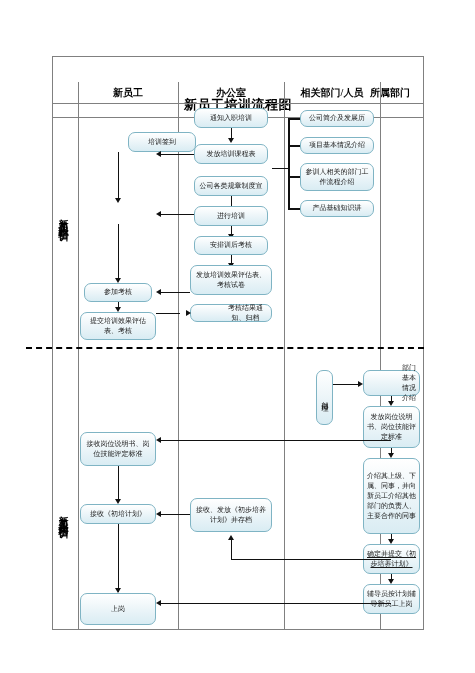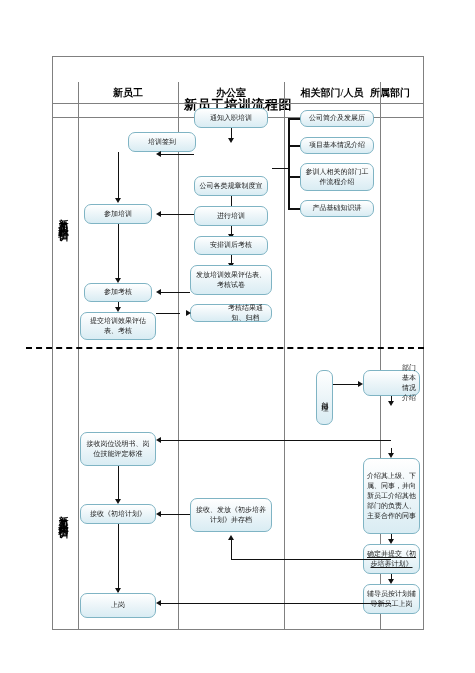--- a/index.html
+++ b/index.html
@@ -174,20 +174,21 @@
 
   <div class="phase-label" style="left:52px; top:130px; height:175px;">新员工入职培训</div>
   <div class="phase-label" style="left:52px; top:425px; height:180px;">新员工在岗培训</div>
 
   <div class="phase-divider" style="top:347px;"></div>
 
   <div class="node" style="left:194px; top:108px; width:74px; height:20px;">通知入职培训</div>
   <div class="conn v" style="left:231px; top:128px; height:12px;"></div>
   <div class="arrow down" style="left:227.5px; top:138px;"></div>
 
+  <div class="node" style="left:194px; top:144px; width:74px; height:20px;">发放培训课程表</div>
 
   <div class="node" style="left:194px; top:176px; width:74px; height:20px;">公司各类规章制度宣</div>
   <div class="conn v" style="left:231px; top:196px; height:12px;"></div>
   <div class="arrow down" style="left:227.5px; top:206px;"></div>
 
   <div class="node" style="left:194px; top:206px; width:74px; height:20px;">进行培训</div>
   <div class="conn v" style="left:231px; top:226px; height:10px;"></div>
   <div class="arrow down" style="left:227.5px; top:234px;"></div>
 
   <div class="node" style="left:194px; top:236px; width:74px; height:19px;">安排训后考核</div>
@@ -195,21 +196,20 @@
   <div class="arrow down" style="left:227.5px; top:263px;"></div>
 
   <div class="node" style="left:190px; top:265px; width:82px; height:30px;">发放培训效果评估表、考核试卷</div>
 
   <div class="node" style="left:190px; top:304px; width:82px; height:18px;padding-left:32px;">考核结果通知、归档</div>
 
   <div class="node" style="left:84px; top:132px; width:68px; height:20px;margin-left:44px;">培训签到</div>
   <div class="conn v" style="left:118px; top:152px; height:48px;"></div>
   <div class="arrow down" style="left:114.5px; top:198px;"></div>
 
-  <div class="node" style="left:84px; top:204px; width:68px; height:20px;">参加培训</div>
   <div class="conn v" style="left:118px; top:224px; height:56px;"></div>
   <div class="arrow down" style="left:114.5px; top:278px;"></div>
 
   <div class="node" style="left:84px; top:283px; width:68px; height:19px;">参加考核</div>
   <div class="conn v" style="left:118px; top:302px; height:8px;"></div>
   <div class="arrow down" style="left:114.5px; top:307px;"></div>
 
   <div class="node" style="left:80px; top:312px; width:76px; height:28px;">提交培训效果评估表、考核</div>
 
   <div class="conn h" style="left:160px; top:154px; width:34px;"></div>
@@ -239,20 +239,21 @@
   <div class="conn v" style="left:272px; top:168px; height:1px;"></div>
 
   <div class="node vert" style="left:316px; top:370px; width:17px; height:55px;">部门经理</div>
   <div class="conn h" style="left:333px; top:384px; width:26px;"></div>
   <div class="arrow right" style="left:358px; top:380.5px;"></div>
 
   <div class="node" style="left:363px; top:370px; width:57px; height:26px;padding-left:38px;">部门基本情况介绍</div>
   <div class="conn v" style="left:391px; top:396px; height:8px;"></div>
   <div class="arrow down" style="left:387.5px; top:401px;"></div>
 
+  <div class="node" style="left:363px; top:406px; width:57px; height:42px;">发放岗位说明书、岗位技能评定标准</div>
   <div class="conn v" style="left:391px; top:448px; height:8px;"></div>
   <div class="arrow down" style="left:387.5px; top:453px;"></div>
 
   <div class="node" style="left:363px; top:458px; width:57px; height:76px;">介绍其上级、下属、同事，并向新员工介绍其他部门的负责人、主要合作的同事</div>
   <div class="conn v" style="left:391px; top:534px; height:8px;"></div>
   <div class="arrow down" style="left:387.5px; top:539px;"></div>
 
   <div class="node" style="left:363px; top:544px; width:57px; height:30px;text-decoration:underline;">确定并提交《初步培养计划》</div>
   <div class="conn v" style="left:391px; top:574px; height:8px;"></div>
   <div class="arrow down" style="left:387.5px; top:579px;"></div>
@@ -260,21 +261,21 @@
   <div class="node" style="left:363px; top:584px; width:57px; height:30px;">辅导员按计划辅导新员工上岗</div>
 
   <div class="node" style="left:80px; top:432px; width:76px; height:34px;">接收岗位说明书、岗位技能评定标准</div>
   <div class="conn v" style="left:118px; top:466px; height:36px;"></div>
   <div class="arrow down" style="left:114.5px; top:499px;"></div>
 
   <div class="node" style="left:80px; top:504px; width:76px; height:20px;">接收《初培计划》</div>
   <div class="conn v" style="left:118px; top:524px; height:68px;"></div>
   <div class="arrow down" style="left:114.5px; top:588px;"></div>
 
-  <div class="node" style="left:80px; top:593px; width:76px; height:25px;font-family:Liberation Mono, monospace;">上岗</div>
+  <div class="node" style="left:80px; top:593px; width:76px; height:32px;font-family:Liberation Mono, monospace;">上岗</div>
 
   <div class="conn h" style="left:160px; top:440px; width:231px;"></div>
   <div class="arrow left" style="left:156px; top:436.5px;"></div>
 
   <div class="conn h" style="left:160px; top:603px; width:231px;"></div>
   <div class="arrow left" style="left:156px; top:599.5px;"></div>
 
   <div class="node" style="left:190px; top:498px; width:82px; height:34px;">接收、发放《初步培养计划》并存档</div>
 
   <div class="conn h" style="left:160px; top:514px; width:30px;"></div>

